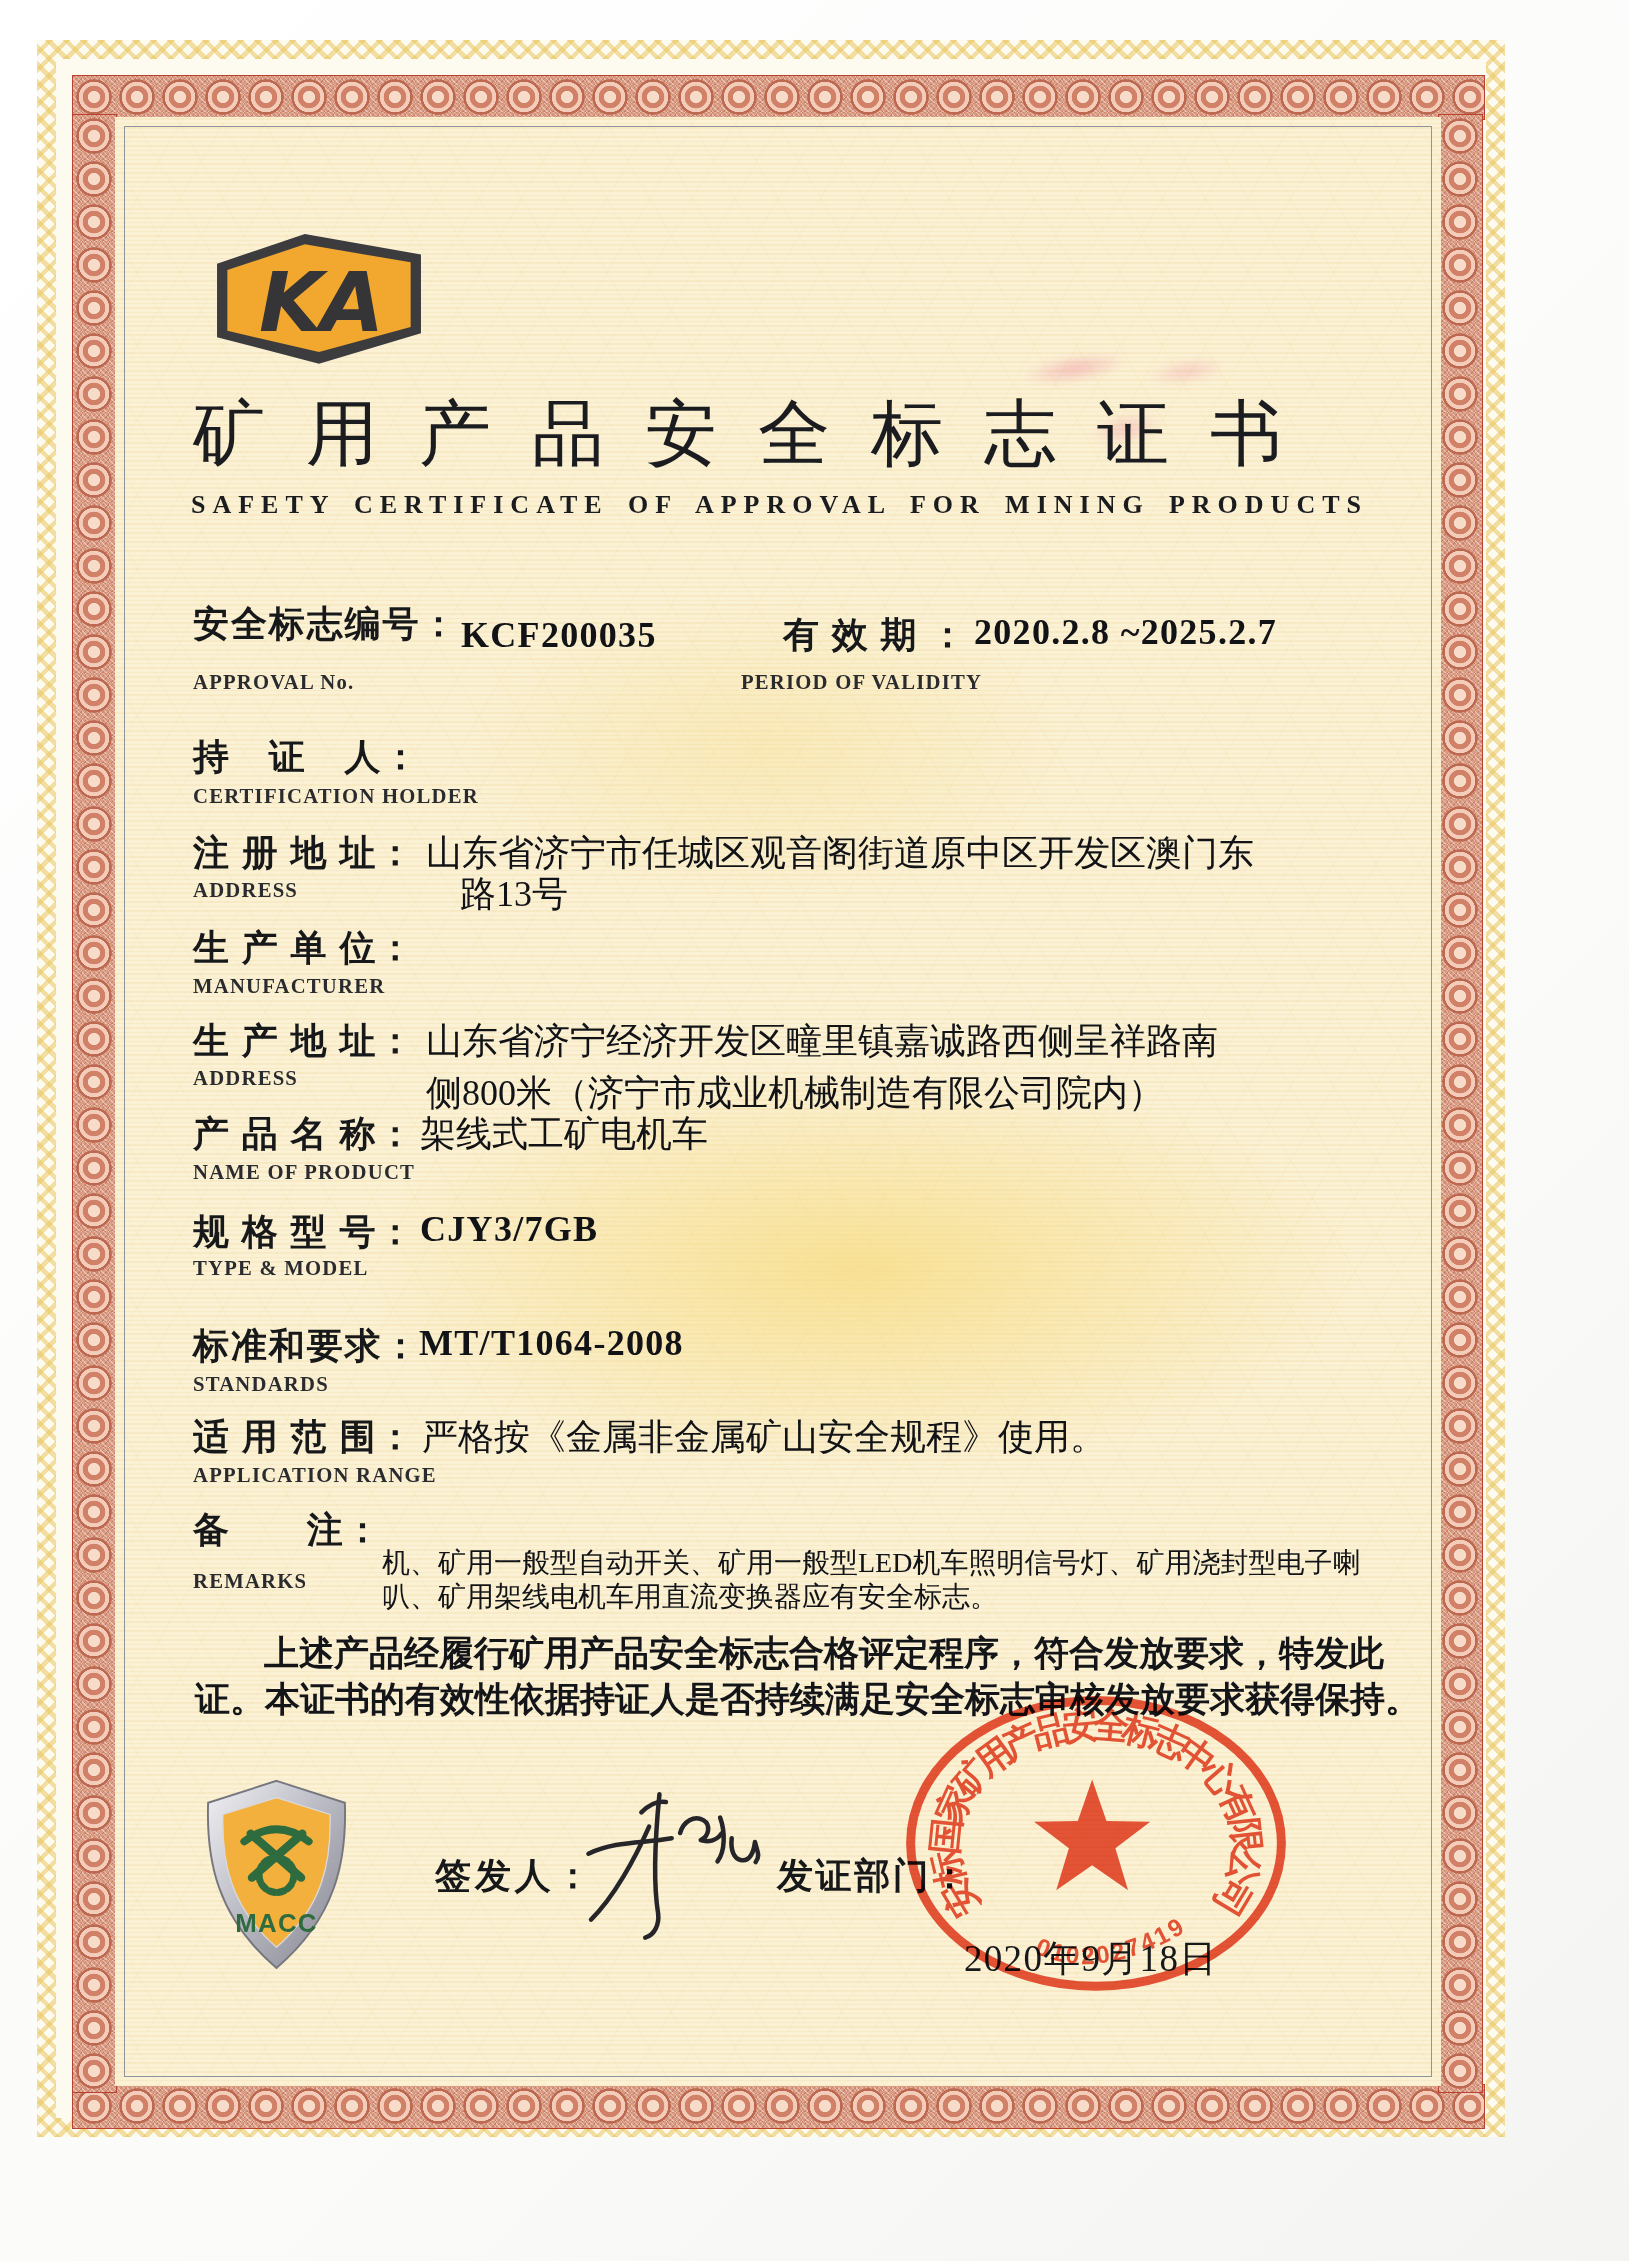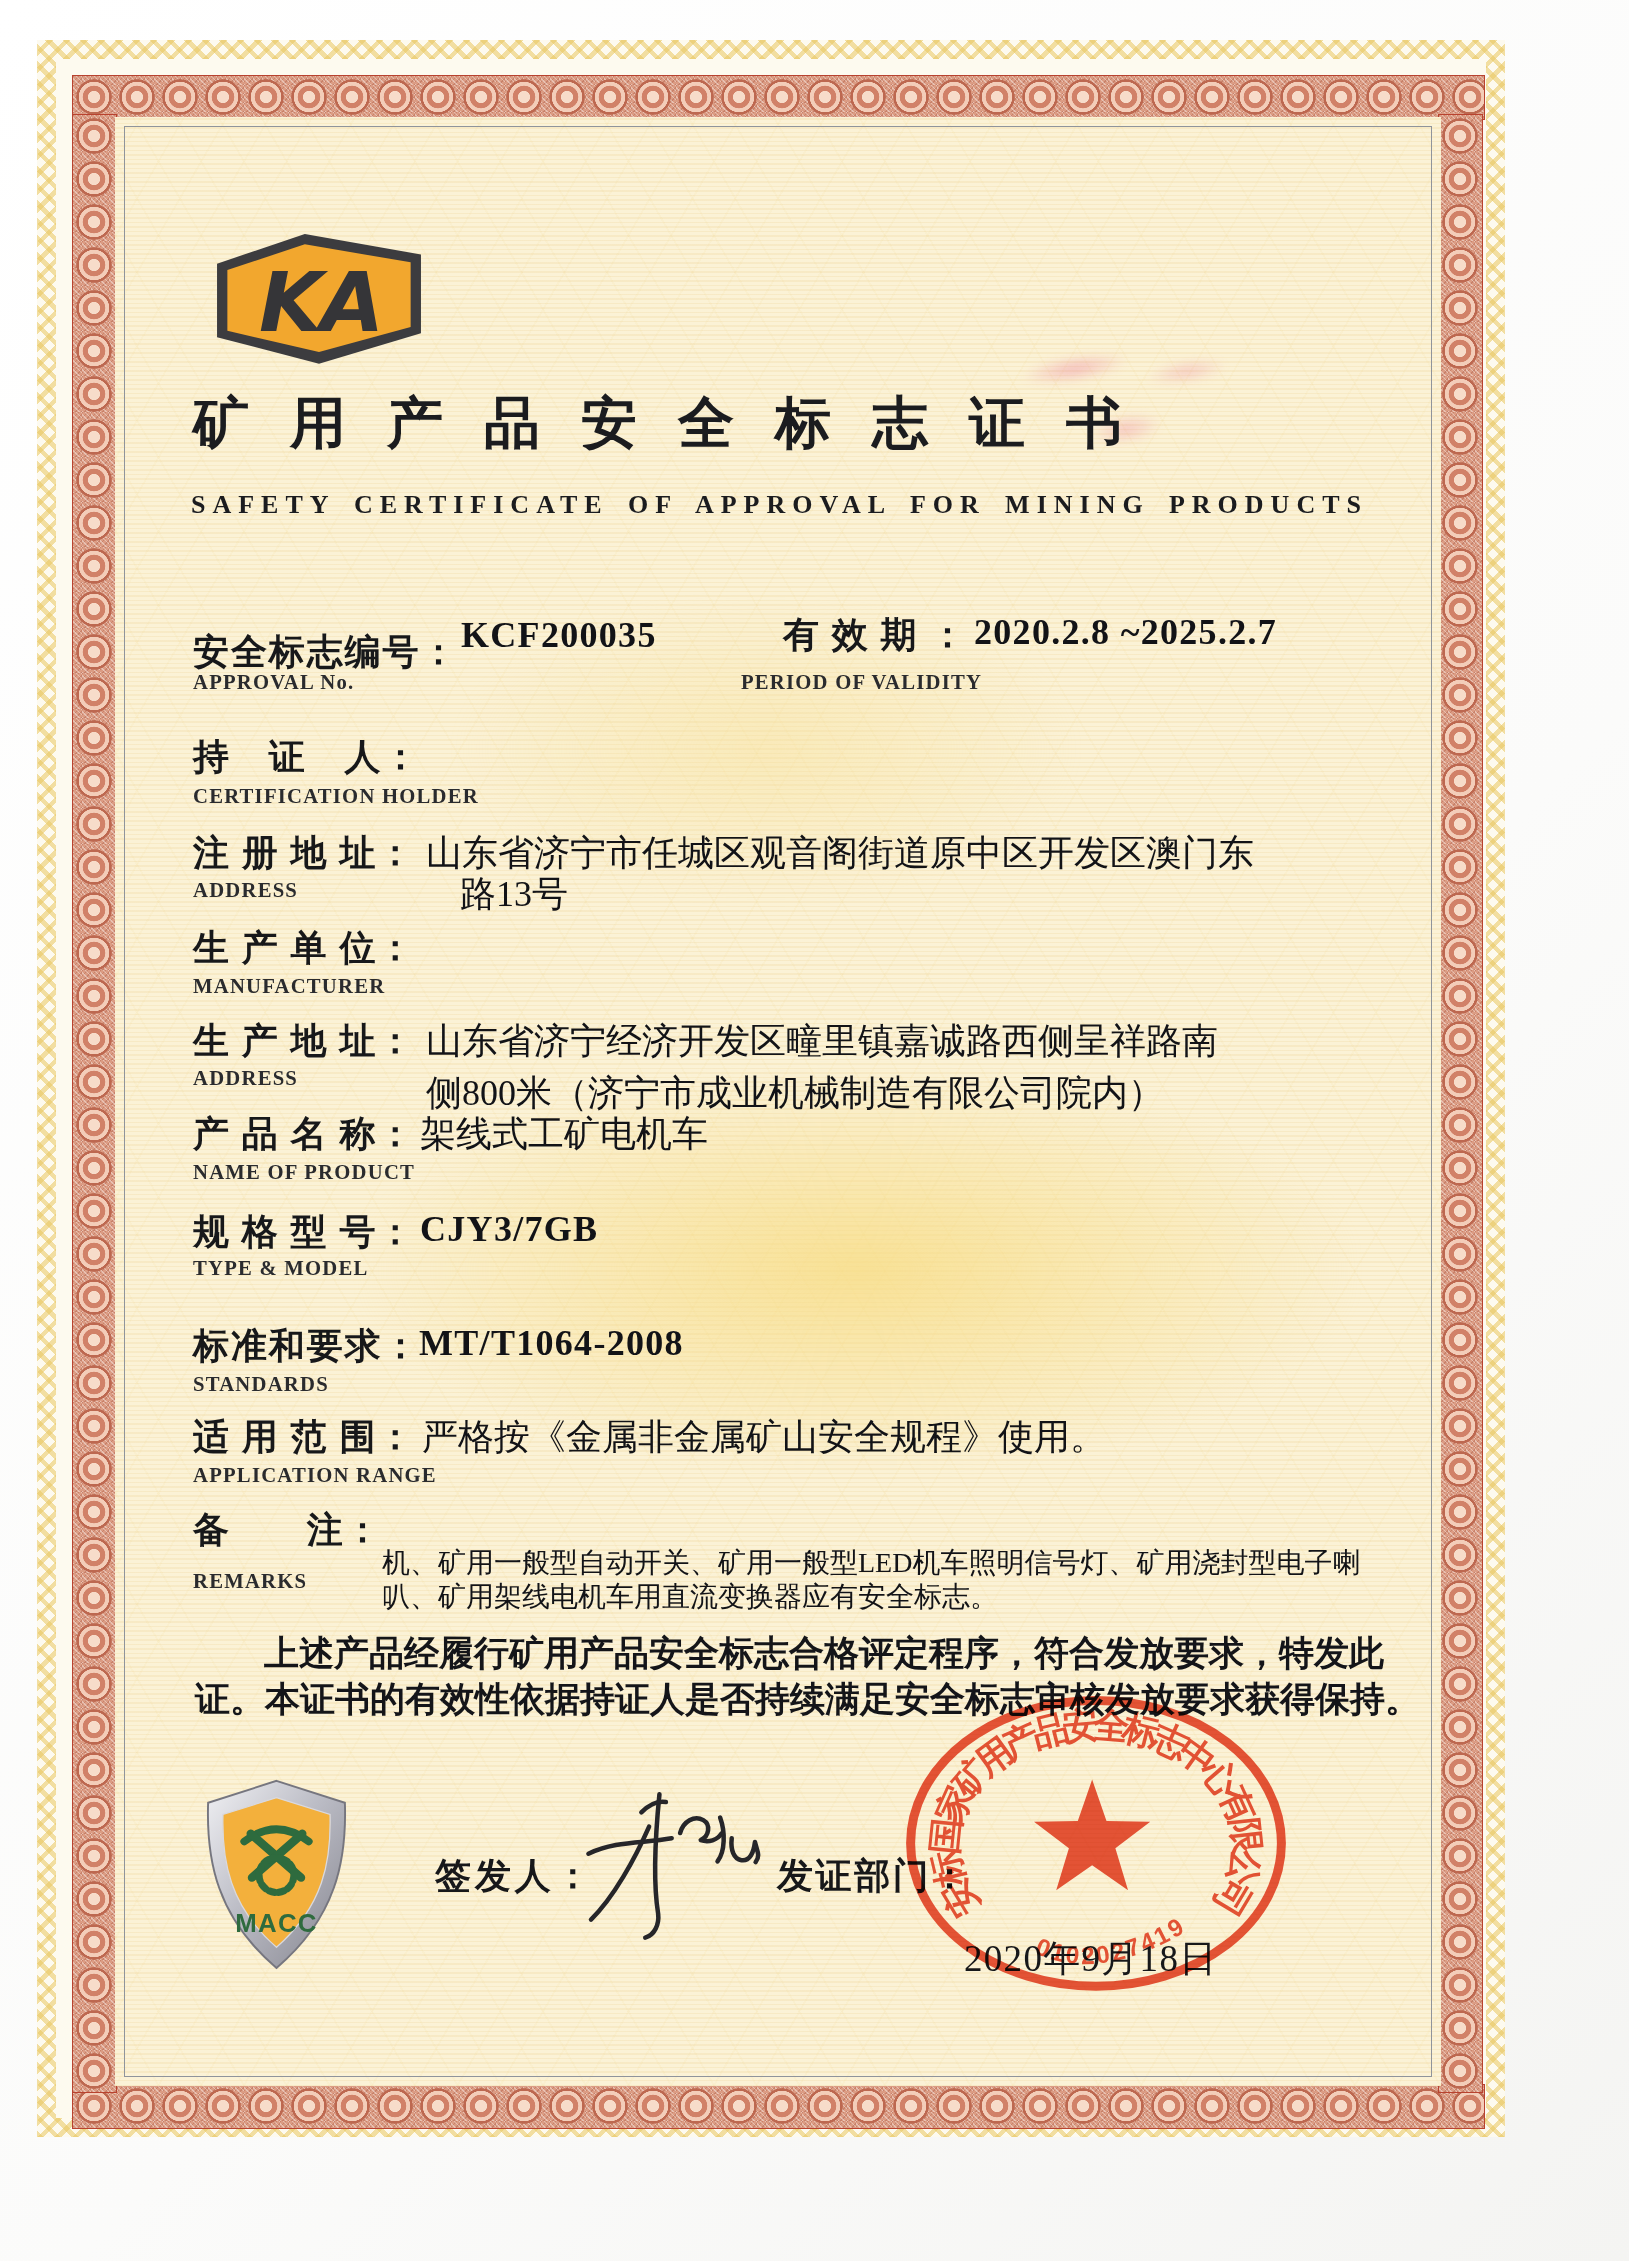--- a/index.html
+++ b/index.html
@@ -39,21 +39,21 @@
       radial-gradient(ellipse 58px 17px at 70% 40%, rgba(228,70,130,.22), rgba(228,70,130,0) 70%),
       radial-gradient(ellipse 52px 22px at 45% 75%, rgba(228,70,130,.24), rgba(228,70,130,0) 70%);}
 
   
   .zh-label{font-weight:bold;font-size:36px;letter-spacing:1.9px;color:#17181a;white-space:pre;}
   .en-label{font-size:22px;font-weight:600;letter-spacing:1.3px;color:#2a2b2e;white-space:pre;transform:scaleX(.94);transform-origin:left top;}
   .value{font-size:36px;color:#121317;white-space:pre;}
   .value.code{font-weight:bold;letter-spacing:1.3px;}
   .remark{font-size:28px;color:#121317;white-space:pre;}
   .statement-line{font-size:35px;font-weight:600;color:#141519;white-space:pre;}
-  .title-zh{font-size:56px;font-weight:bold;letter-spacing:41px;color:#1b1c1f;white-space:pre;text-align:center;}
+  .title-zh{font-size:72px;font-weight:normal;letter-spacing:41px;color:#1b1c1f;white-space:pre;text-align:center;}
   .title-en{font-size:26px;font-weight:bold;letter-spacing:7px;word-spacing:5.8px;color:#1b1c1f;white-space:pre;}
   .date-text{font-size:37px;color:#17181a;letter-spacing:1.3px;}
   .stamp-wrap{mix-blend-mode:multiply;opacity:.93;}
 </style>
 </head>
 <body>
 
 <div class="page">
 
   <div class="frame-zz">
@@ -74,21 +74,21 @@
 
   <svg class="abs" style="left:208px;top:230px;" width="222" height="137" viewBox="0 0 344 212">
     <polygon points="14,52 150,6 330,38 330,160 172,207 14,166" fill="#3c3c3f"></polygon>
     <polygon points="30,62 150,22 314,50 314,150 172,189 30,156" fill="#f2a72e"></polygon>
     <text x="174" y="157" text-anchor="middle" font-family="DejaVu Sans, sans-serif" font-size="128" font-weight="bold" font-style="italic" fill="#353538" letter-spacing="-4">KA</text>
   </svg>
 
   <div class="abs title-zh" style="left:193px;top:386px;">矿用产品安全标志证书</div>
   <div class="abs title-en" style="left:191px;top:490px;">SAFETY CERTIFICATE OF APPROVAL FOR MINING PRODUCTS</div>
 
-  <div class="abs zh-label" style="left:193px;top:628px;">安全标志编号：</div>
+  <div class="abs zh-label" style="left:193px;top:600px;">安全标志编号：</div>
   <div class="abs value code" style="left:461px;top:614px;">KCF200035</div>
   <div class="abs en-label" style="left:193px;top:669px;">APPROVAL No.</div>
   <div class="abs zh-label" style="left:783px;top:611px;">有 效 期 ：</div>
   <div class="abs value code" style="left:974px;top:611px;">2020.2.8 ~2025.2.7</div>
   <div class="abs en-label" style="left:741px;top:669px;">PERIOD OF VALIDITY</div>
 
   <div class="abs zh-label" style="left:193px;top:733px;">持　证　人：</div>
   <div class="abs en-label" style="left:193px;top:783px;">CERTIFICATION HOLDER</div>
 
   <div class="abs zh-label" style="left:193px;top:829px;">注 册 地 址：</div>

